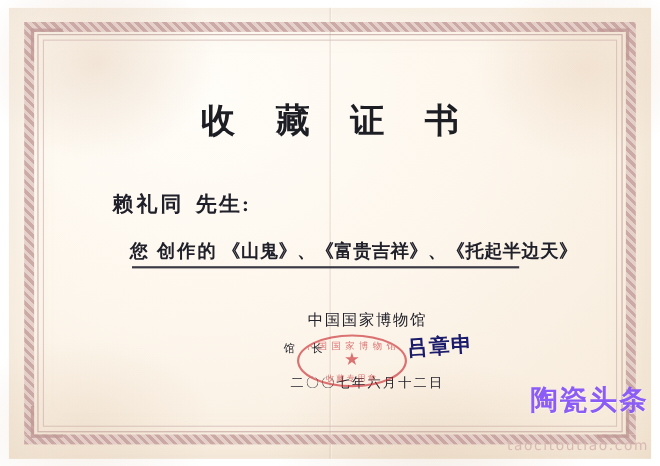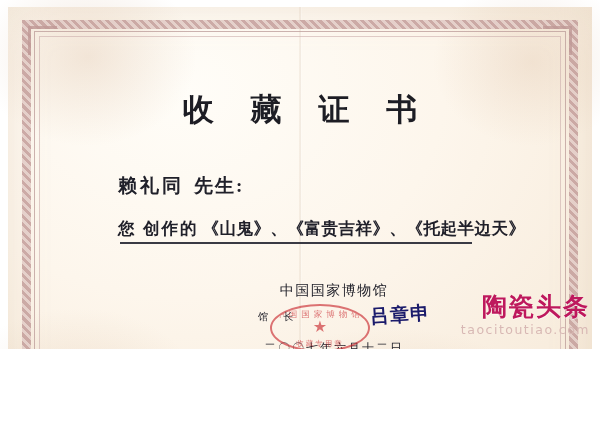--- a/index.html
+++ b/index.html
@@ -11,21 +11,21 @@
     width: 600px;
     height: 424px;
     overflow: hidden;
     font-family: "DejaVu Sans", sans-serif;
   }
 
   
   #photo {
     position: relative;
     width: 600px;
-    height: 349px;
+    height: 424px;
     background: #ffffff;
     overflow: hidden;
   }
 
   
   #certificate {
     position: absolute;
     left: 8px;
     top: 7px;
     width: 584px;
@@ -127,34 +127,34 @@
     font-family: "DejaVu Serif", serif;
     font-size: 31px;
     font-weight: bold;
     letter-spacing: 13px;
     text-indent: 13px;
     color: #1d1d24;
   }
 
   #recipient-line {
     margin-top: 42px;
-    margin-left: 68px;
+    margin-left: 52px;
     font-family: Liberation Serif, serif;
     font-size: 19px;
     font-weight: bold;
     color: #20202a;
     letter-spacing: 1px;
   }
   #recipient-name { letter-spacing: 3px; }
   #recipient-honorific { margin-left: 10px; letter-spacing: 2px; }
 
   #works-line {
     margin-top: 19px;
     margin-left: 68px;
-    font-family: Liberation Sans, sans-serif;
+    font-family: Liberation Serif, serif;
     font-size: 16.5px;
     font-weight: bold;
     color: #20202a;
     letter-spacing: 0.5px;
   }
   #works-line .lead { letter-spacing: 2px; margin-right: 4px; }
   #works-underline {
     margin-left: 70px;
     margin-top: 2px;
     width: 352px;
@@ -255,27 +255,27 @@
     position: absolute;
     right: 10px;
     bottom: 12px;
     text-align: right;
     pointer-events: none;
   }
   #wm-main {
     font-family: "DejaVu Serif", serif;
     font-size: 25px;
     font-weight: bold;
-    color: #be185d;
+    color: #8b5cf6;
     letter-spacing: 2px;
     line-height: 1.05;
     text-shadow: 0 1px 0 rgba(255,255,255,0.6);
   }
   #wm-sub {
-    margin-top: 2px;
+    margin-top: 20px;
     font-family: "DejaVu Sans", sans-serif;
     font-size: 12.5px;
     color: #d8b8b4;
     letter-spacing: 1.5px;
   }
 </style>
 </head>
 <body>
 
 <div id="photo">

